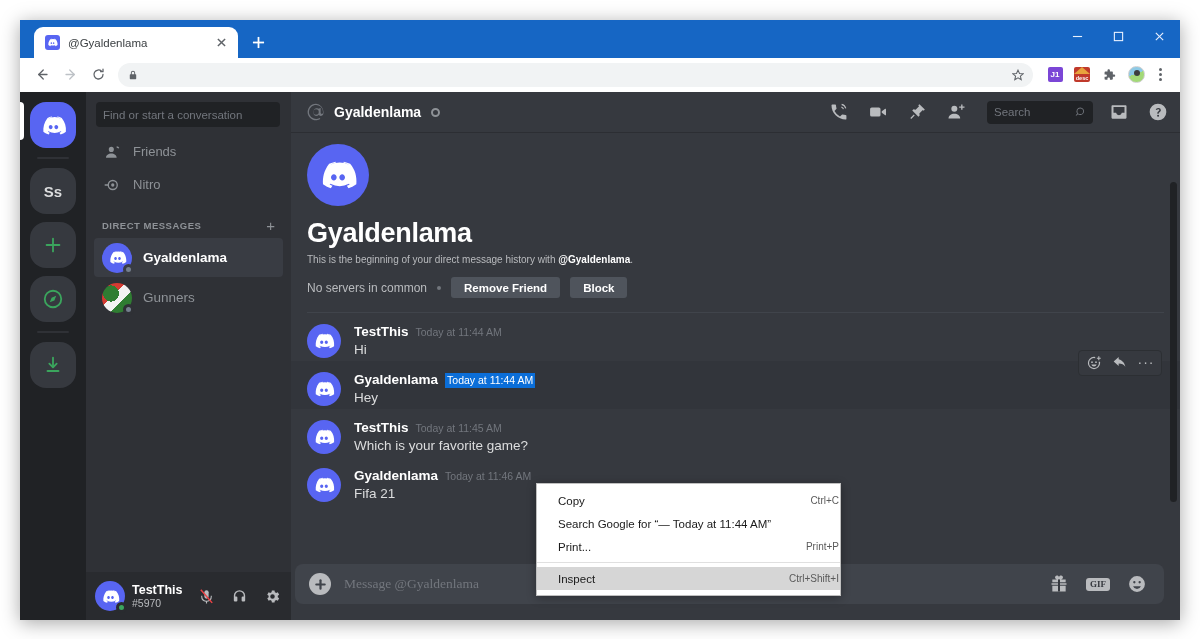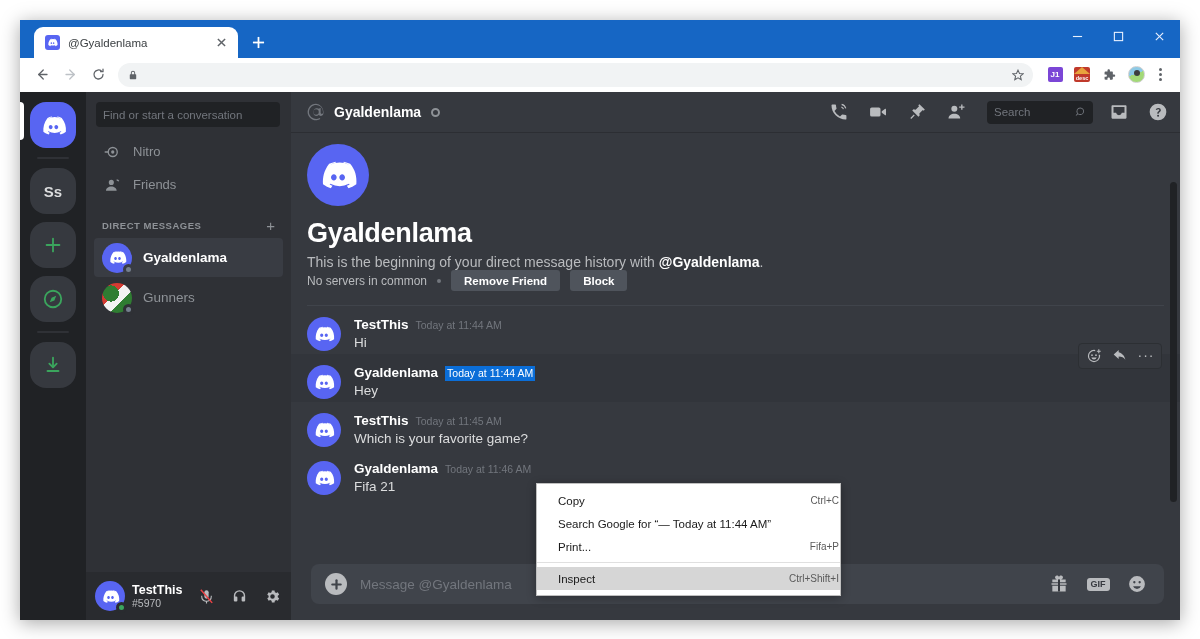--- a/index.html
+++ b/index.html
@@ -287,21 +287,21 @@
 
   .msgs { flex: 1; overflow: hidden; position: relative; padding-bottom: 4px; }
   .welcome { padding: 12px 16px 0 16px; }
   .w-avatar {
     width: 62px; height: 62px; border-radius: 50%; background: #5865f2;
     display: flex; align-items: center; justify-content: center;
     margin-bottom: 12px;
   }
   .w-avatar svg { width: 40px; height: 40px; fill: #ffffff; }
   .w-title { font-size: 27px; font-weight: bold; color: #ffffff; letter-spacing: -0.3px; margin-bottom: 5px; }
-  .w-sub { font-size: 14px; color: #b9bbbe; }
+  .w-sub { font-size: 10px; color: #b9bbbe; margin-bottom: 12px; }
   .w-sub b { color: #ffffff; font-weight: bold; }
   .w-actions { display: flex; align-items: center; gap: 10px; }
   .w-actions .nocommon { font-size: 12px; color: #b9bbbe; }
   .w-dot { width: 4px; height: 4px; border-radius: 50%; background: #72767d; }
   .w-btn {
     height: 21px; border-radius: 3px; background: #4f545c;
     color: #ffffff; font-size: 11.5px; font-weight: bold;
     display: flex; align-items: center; justify-content: center;
     padding: 0 13px;
   }
@@ -327,21 +327,21 @@
     position: absolute; right: 18px; top: -11px;
     height: 26px; background: #36393f;
     border: 1px solid #2c2f33; border-radius: 4px;
     display: flex; align-items: center;
     padding: 0 2px;
   }
   .m-actions .ai { width: 26px; height: 24px; display: flex; align-items: center; justify-content: center; }
   .m-actions .ai svg { width: 16px; height: 16px; fill: #b9bbbe; }
   .m-actions .ai.dots { color: #b9bbbe; font-size: 14px; letter-spacing: 1px; line-height: 0.4; }
 
-  .composer { padding: 0 16px 16px 20px; }
+  .composer { padding: 0 16px 16px 4px; font-family: Liberation Serif, serif; }
   .composer-inner {
     background: #40444b; border-radius: 8px; height: 40px;
     display: flex; align-items: center; padding: 0 14px 0 14px; gap: 13px;
   }
   .c-plus { width: 22px; height: 22px; border-radius: 50%; background: #b9bbbe; display: flex; align-items: center; justify-content: center; flex: 0 0 22px; }
   .c-plus svg { width: 13px; height: 13px; stroke: #40444b; stroke-width: 2.4; }
   .c-placeholder { flex: 1; font-size: 13.5px; color: #72767d; }
   .c-ico { width: 26px; height: 24px; display: flex; align-items: center; justify-content: center; }
   .c-ico svg { width: 20px; height: 20px; fill: #b9bbbe; }
   .gifbadge {
@@ -519,35 +519,35 @@
       </div>
 
       <div class="dmbar">
         <div class="dm-search">
           <span>Find or start a conversation</span>
         </div>
         <div class="dm-scroll">
           <div class="dm-nav">
             <span class="ico">
               <svg viewBox="0 0 24 24">
+                  <path d="M14.5 8.5a3.4 3.4 0 1 1-6.8 0 3.4 3.4 0 0 1 6.8 0zM4 19.5c0-3.4 3.3-5.6 7.1-5.6s7.1 2.2 7.1 5.6z"></path>
+                  <path d="M18.2 6.2a2 2 0 0 1 2 1.2l1.6-.6a3.8 3.8 0 0 0-3.6-2.3z"></path>
+                </svg>
+            </span>
+            <span class="txt">Friends</span>
+          </div>
+          <div class="dm-nav">
+            <span class="ico">
+              <svg viewBox="0 0 24 24">
                   <circle cx="13" cy="12" r="6" fill="none" stroke="#8e9297" stroke-width="1.8"></circle>
                   <circle cx="13" cy="12" r="2.2"></circle>
                   <rect x="2" y="11" width="6" height="2" rx="1"></rect>
                 </svg>
             </span>
             <span class="txt">Nitro</span>
-          </div>
-          <div class="dm-nav">
-            <span class="ico">
-              <svg viewBox="0 0 24 24">
-                  <path d="M14.5 8.5a3.4 3.4 0 1 1-6.8 0 3.4 3.4 0 0 1 6.8 0zM4 19.5c0-3.4 3.3-5.6 7.1-5.6s7.1 2.2 7.1 5.6z"></path>
-                  <path d="M18.2 6.2a2 2 0 0 1 2 1.2l1.6-.6a3.8 3.8 0 0 0-3.6-2.3z"></path>
-                </svg>
-            </span>
-            <span class="txt">Friends</span>
           </div>
 
           <div class="dm-section">
             <span class="hdr">DIRECT MESSAGES</span>
             <span class="plus">+</span>
           </div>
 
           <div class="dm-item active">
             <span class="dm-avatar discord">
               <span class="inner">
@@ -781,21 +781,21 @@
         <div class="ctx-item">
           <span>Copy</span>
           <span class="ctx-accel">Ctrl+C</span>
         </div>
         <div class="ctx-item">
           <span>Search Google for “— Today at 11:44 AM”</span>
           <span class="ctx-accel"></span>
         </div>
         <div class="ctx-item">
           <span>Print...</span>
-          <span class="ctx-accel">Fifa+P</span>
+          <span class="ctx-accel">Print+P</span>
         </div>
         <div class="ctx-sep"></div>
         <div class="ctx-item highlight">
           <span>Inspect</span>
           <span class="ctx-accel">Ctrl+Shift+I</span>
         </div>
       </div>
 
     </div>
   </div>

